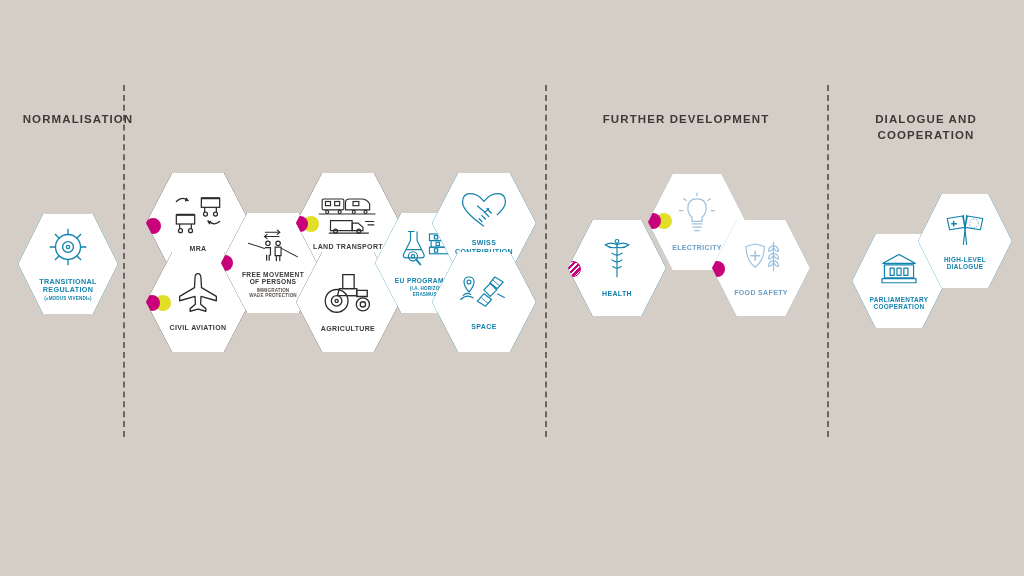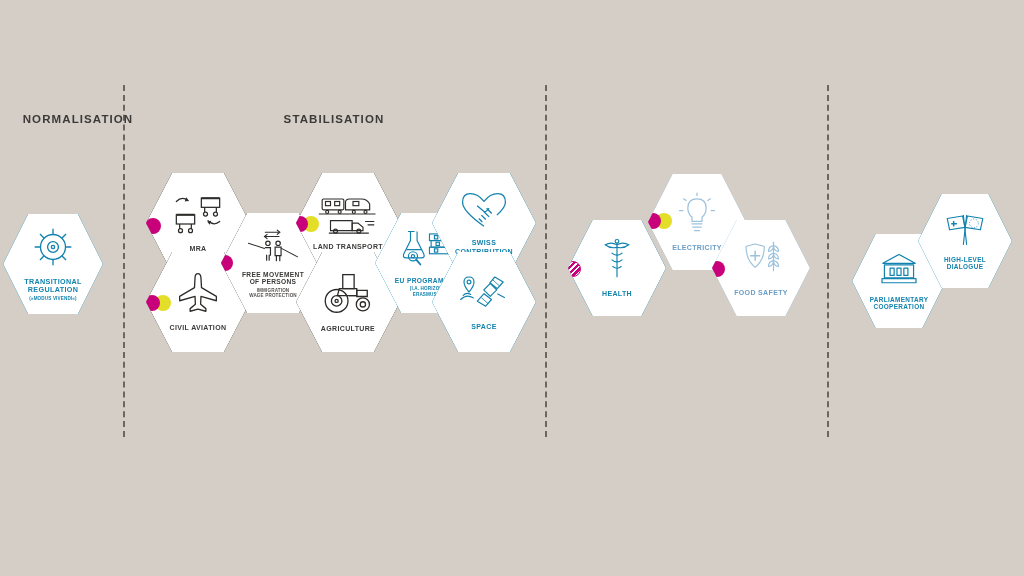--- a/index.html
+++ b/index.html
@@ -101,23 +101,25 @@
 </head>
 <body>
 
 <div class="stage">
 
   <div class="divider" style="left:123px"></div>
   <div class="divider" style="left:545px"></div>
   <div class="divider" style="left:827px"></div>
 
   <div class="sect-title" style="left:16px;top:112px;width:124px">NORMALISATION</div>
-  <div class="sect-title" style="left:124px;top:112px;width:420px">STABILISATION</div>
-
-  <div class="hex v-blue" style="left:3px;top:212px;width:100px;height:104px;padding:3px;">
+  <div class="sect-title" style="left:546px;top:112px;width:280px">FURTHER DEVELOPMENT</div>
+  <div class="sect-title" style="left:828px;top:112px;width:196px">DIALOGUE AND
+COOPERATION</div>
+
+  <div class="hex v-blue" style="left:18px;top:212px;width:100px;height:104px;padding:3px;">
     <div class="hex-inner">
       <span class="ico">
         <svg width="40" height="40" viewBox="0 0 48 48" fill="none" stroke="#1282ae" stroke-width="1.6">
           <circle cx="24" cy="24" r="15"></circle>
             <circle cx="24" cy="24" r="6.5"></circle>
             <circle cx="24" cy="24" r="2"></circle>
           <line x1="24" y1="2" x2="24" y2="9"></line>
             <line x1="24" y1="39" x2="24" y2="46"></line>
           <line x1="2" y1="24" x2="9" y2="24"></line>
             <line x1="39" y1="24" x2="46" y2="24"></line>

